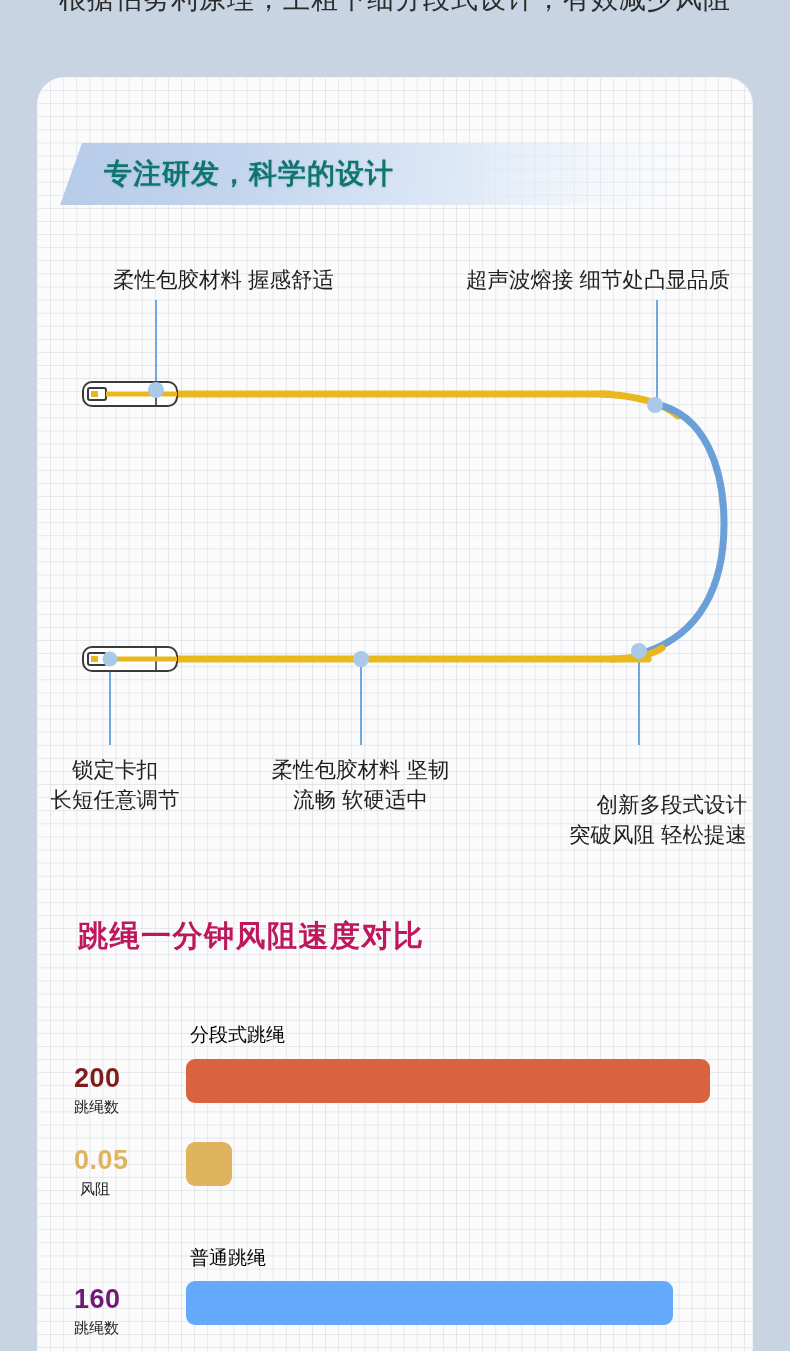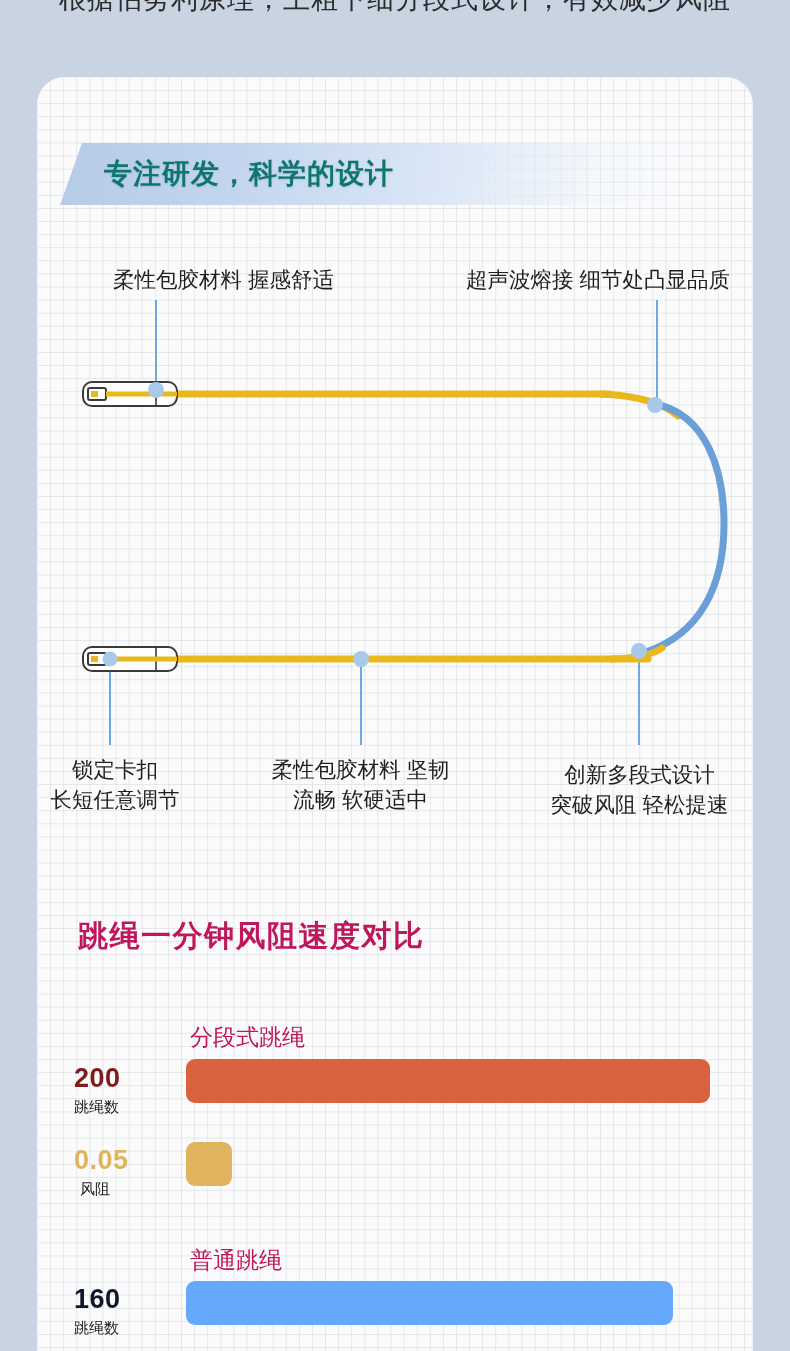--- a/index.html
+++ b/index.html
@@ -91,22 +91,22 @@
     position:absolute;
     left:78px; top:916px;
     font-size:30px;
     font-weight:bold;
     color:#be185d;
     letter-spacing:1.5px;
     white-space:nowrap;
   }
   .grp-label {
     position:absolute;
-    font-size:23px;
-    color:#be185d;
+    font-size:19px;
+    color:#000000;
     white-space:nowrap;
   }
   .val-num {
     position:absolute;
     font-size:27px;
     font-weight:bold;
     white-space:nowrap;
     letter-spacing:.5px;
   }
   .val-cap {
@@ -144,21 +144,21 @@
   <div class="anno bot" style="left:20px; top:755px; width:190px;">
     <span class="l1">锁定卡扣</span>
     <span class="l2">长短任意调节</span>
   </div>
 
   <div class="anno bot" style="left:253px; top:755px; width:215px;">
     <span class="l1">柔性包胶材料 坚韧</span>
     <span class="l2">流畅 软硬适中</span>
   </div>
 
-  <div class="anno bot" style="left:532px; top:760px; width:215px;">
+  <div class="anno bot" style="left:532px; top:790px; width:215px;text-align:right;">
     <span class="l1">创新多段式设计</span>
     <span class="l2">突破风阻 轻松提速</span>
   </div>
 
   <svg class="rope-svg" width="790" height="900" viewBox="0 0 790 900">
 
     <line x1="156" y1="300" x2="156" y2="390" stroke="#6fa8dc" stroke-width="2"></line>
     <line x1="657" y1="300" x2="657" y2="405" stroke="#6fa8dc" stroke-width="2"></line>
     <line x1="110" y1="660" x2="110" y2="745" stroke="#6fa8dc" stroke-width="2"></line>
     <line x1="361" y1="659" x2="361" y2="745" stroke="#6fa8dc" stroke-width="2"></line>
@@ -203,17 +203,17 @@
   <div class="val-num" style="left:74px; top:1063px; color:#7f1d1d;">200</div>
   <div class="val-cap" style="left:74px; top:1098px;">跳绳数</div>
   <div class="bar" style="left:186px; top:1059px; width:524px; height:44px; background:#d9633e;"></div>
 
   <div class="val-num" style="left:74px; top:1145px; color:#e0b45f;">0.05</div>
   <div class="val-cap" style="left:80px; top:1180px;">风阻</div>
   <div class="bar" style="left:186px; top:1142px; width:46px; height:44px; background:#e0b45f;"></div>
 
   <div class="grp-label" style="left:190px; top:1245px;">普通跳绳</div>
 
-  <div class="val-num" style="left:74px; top:1284px; color:#0f172a;">160</div>
+  <div class="val-num" style="left:74px; top:1284px; color:#701a75;">160</div>
   <div class="val-cap" style="left:74px; top:1319px;">跳绳数</div>
   <div class="bar" style="left:186px; top:1281px; width:487px; height:44px; background:#64a9fc;"></div>
 
 </div>
 
 </body></html>

